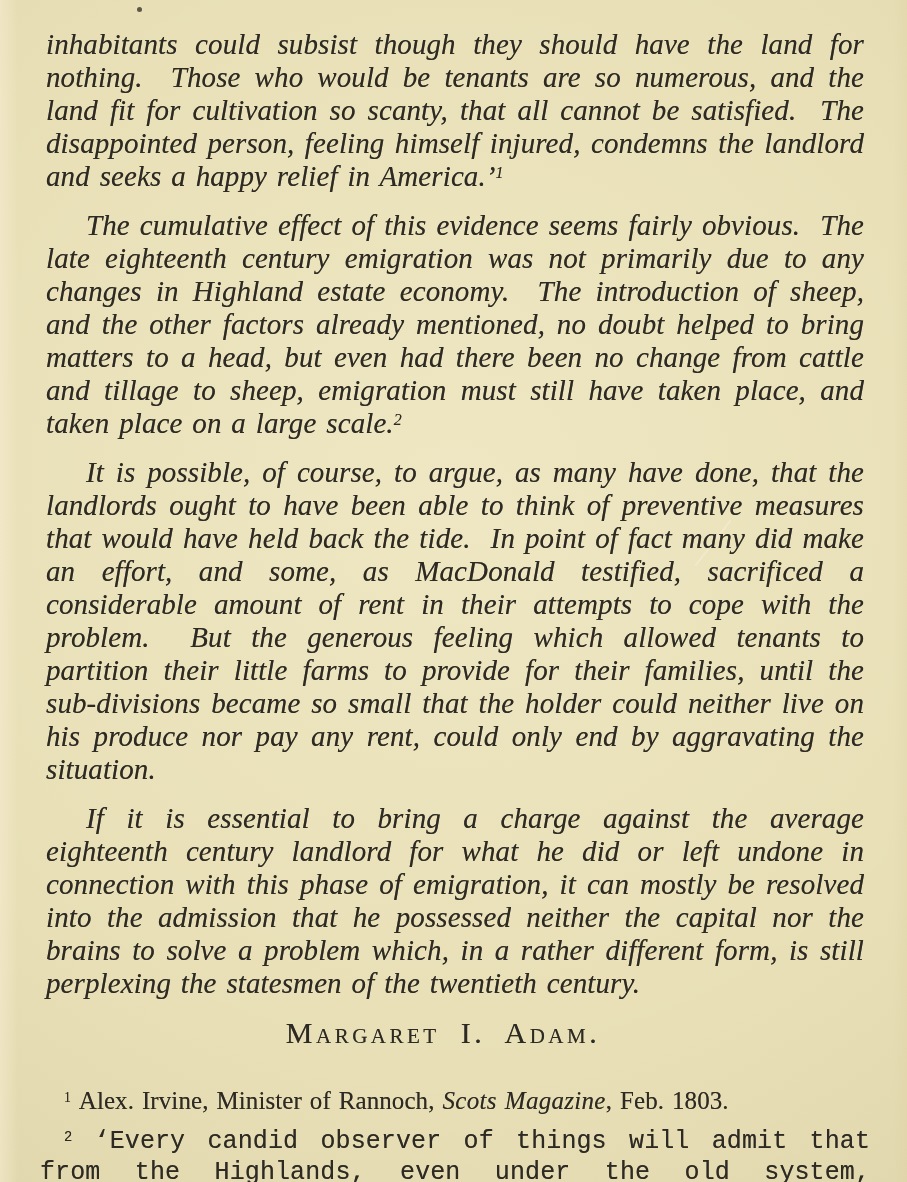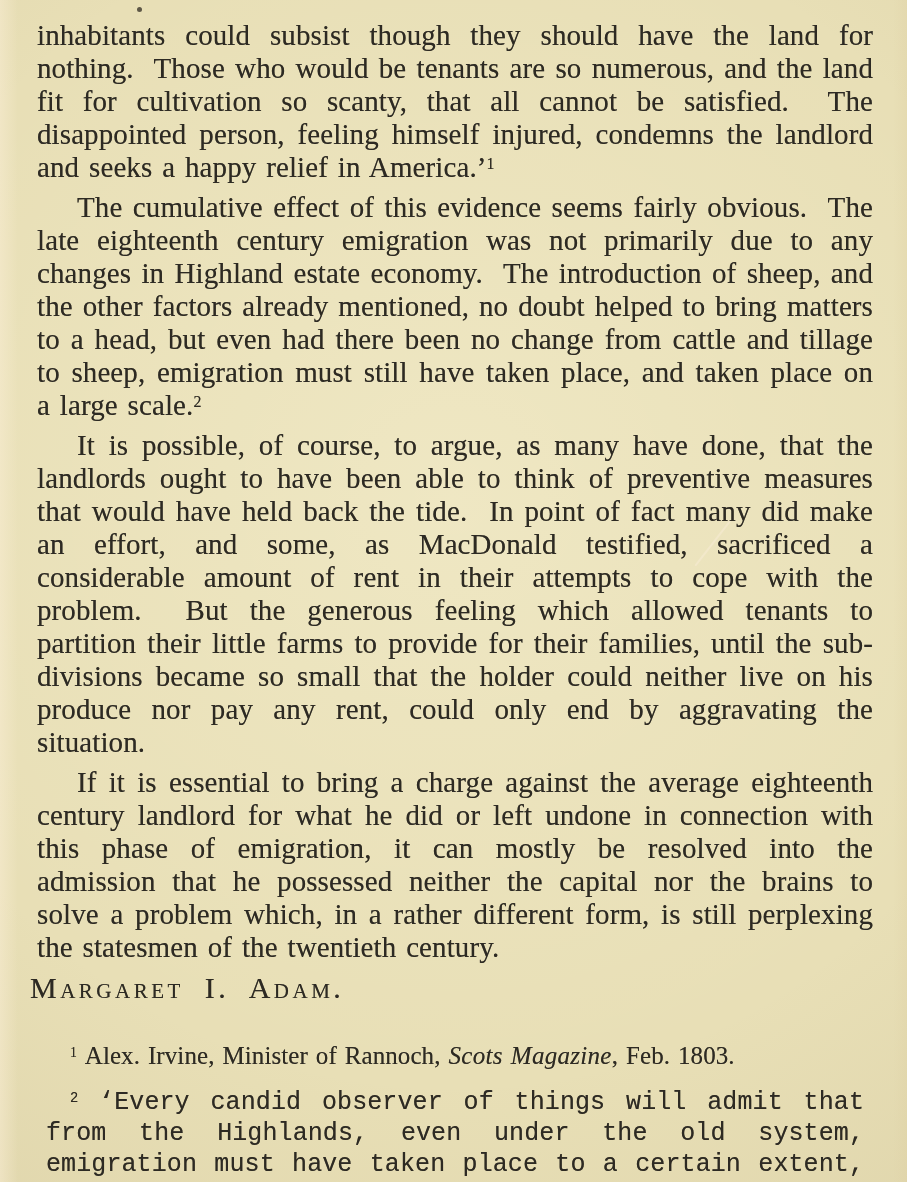--- a/index.html
+++ b/index.html
@@ -26,51 +26,52 @@
     top: 12px;
     width: 850px;
     font-size: 29px;
     line-height: 33px;
     text-align: justify;
     word-spacing: 2.5px;
     letter-spacing: 0.1px;
     text-shadow: 0 0 0.6px rgba(45,42,35,0.55);
   }
   p.para {
-    margin: 7px;
+    margin: 16px;
     text-indent: 40px;
+    font-style: italic;
   }
   p.para.no-indent {
     text-indent: 0;
   }
   sup.fnref {
     font-size: 0.55em;
     line-height: 0;
     vertical-align: baseline;
     position: relative;
     top: -0.5em;
     letter-spacing: 0;
   }
   .signature {
     margin-top: 7px;
-    text-align: left;
+    text-align: center;
     padding-right: 24px;
     font-variant: small-caps;
     font-size: 30px;
     letter-spacing: 3.5px;
     word-spacing: 10px;
   }
   .footnotes {
     margin-top: 36px;
     font-size: 25px;
     line-height: 31px;
     word-spacing: 1.5px;
   }
   p.footnote {
-    margin: 16px;
+    margin: 10px;
     text-indent: 24px;
   }
   p.footnote + p.footnote {
     margin-top: 3px;
     font-family: Liberation Mono, monospace;
   }
   .footnote i, .footnote em {
     font-style: italic;
     letter-spacing: 0.3px;
   }

